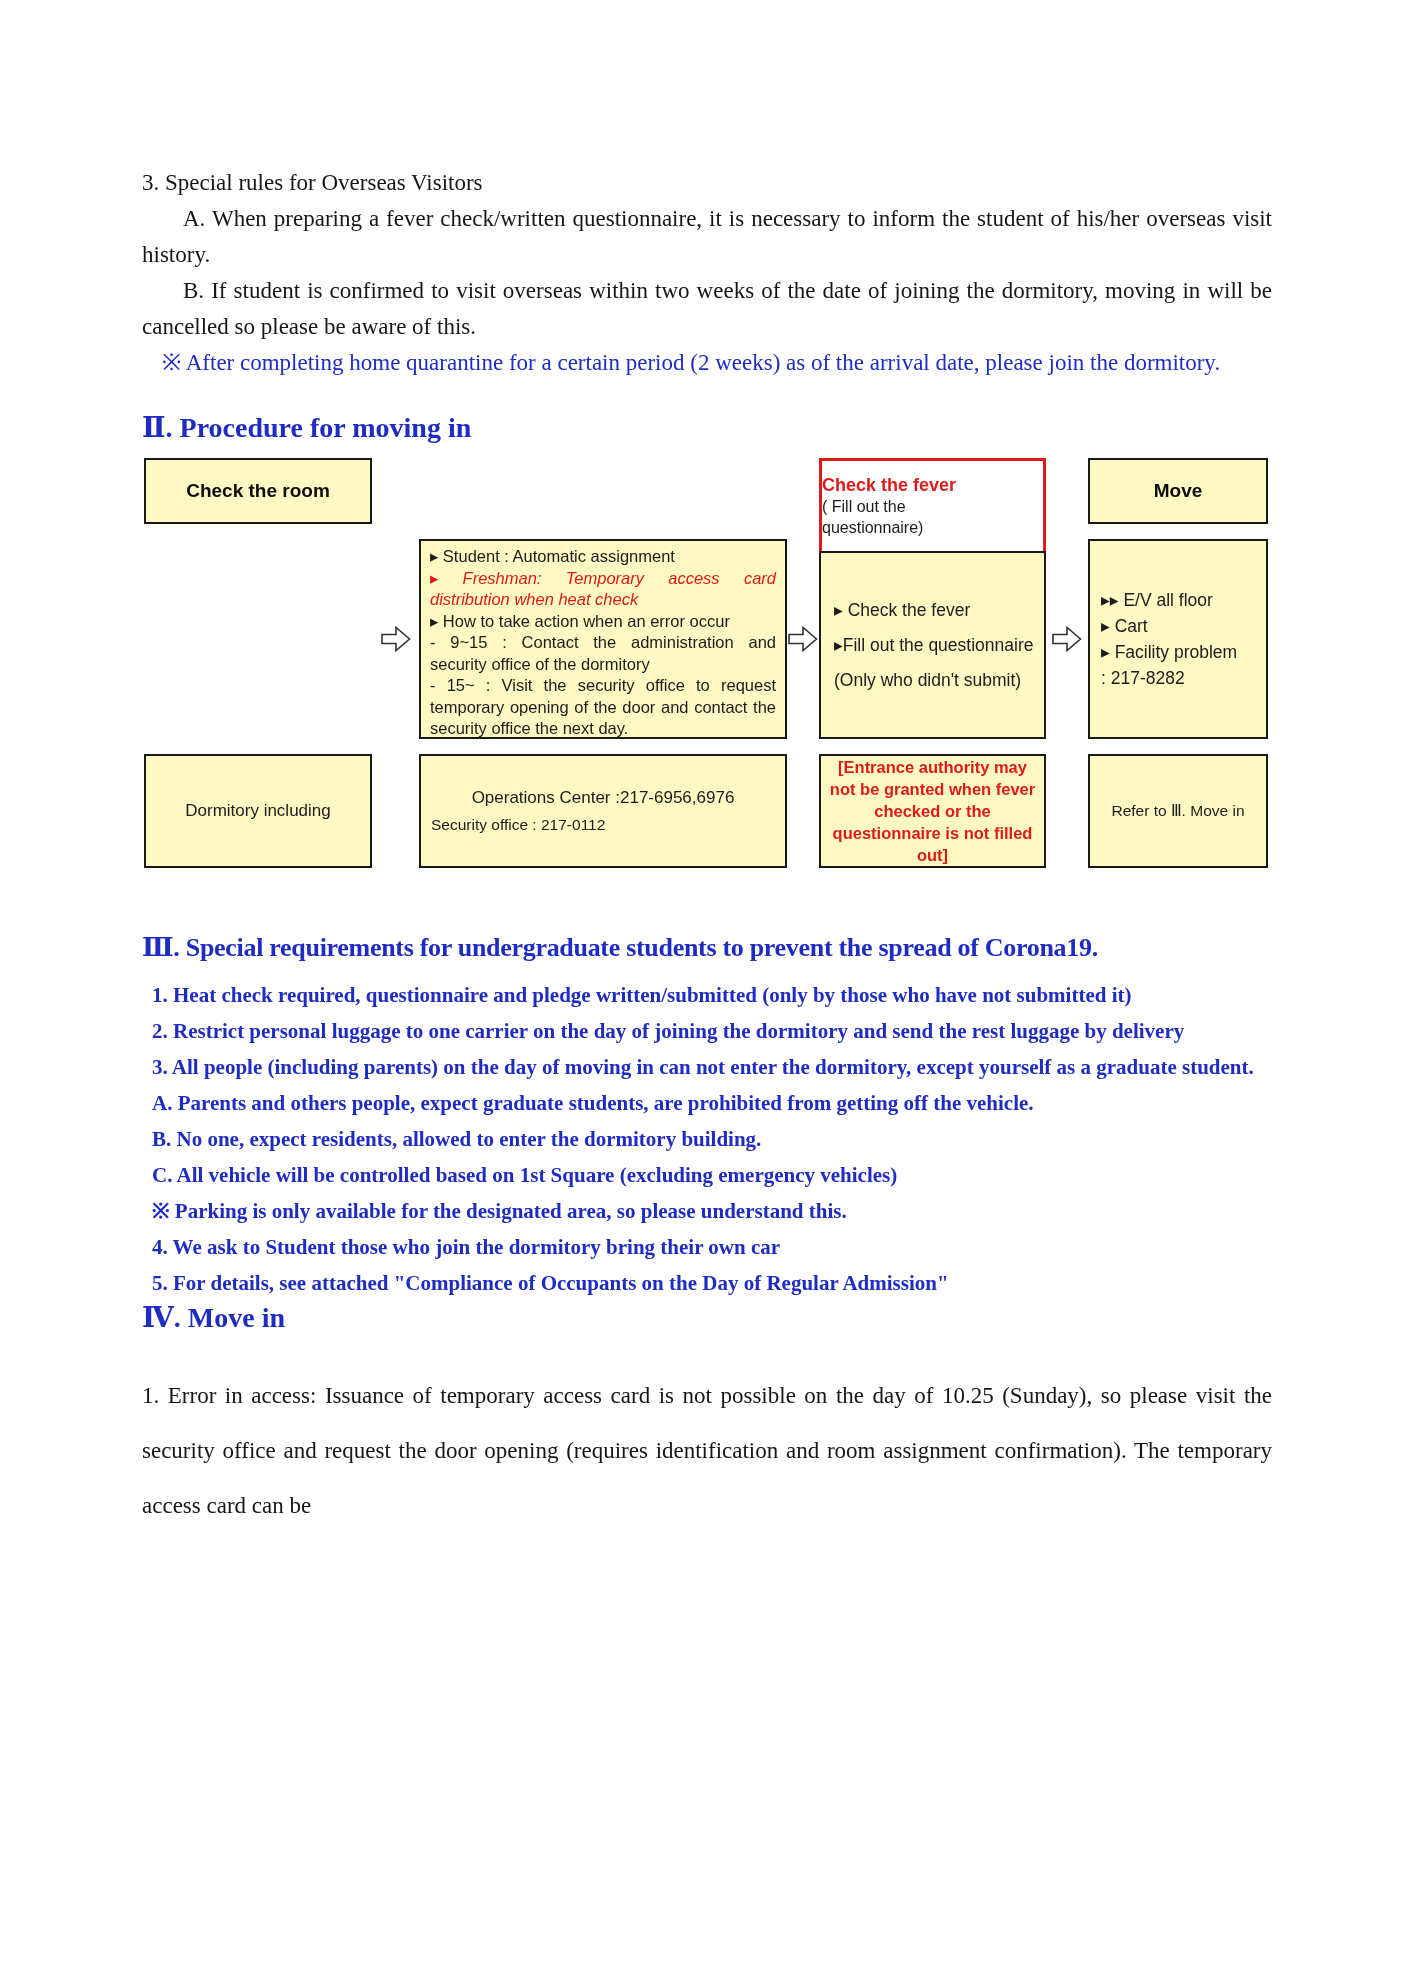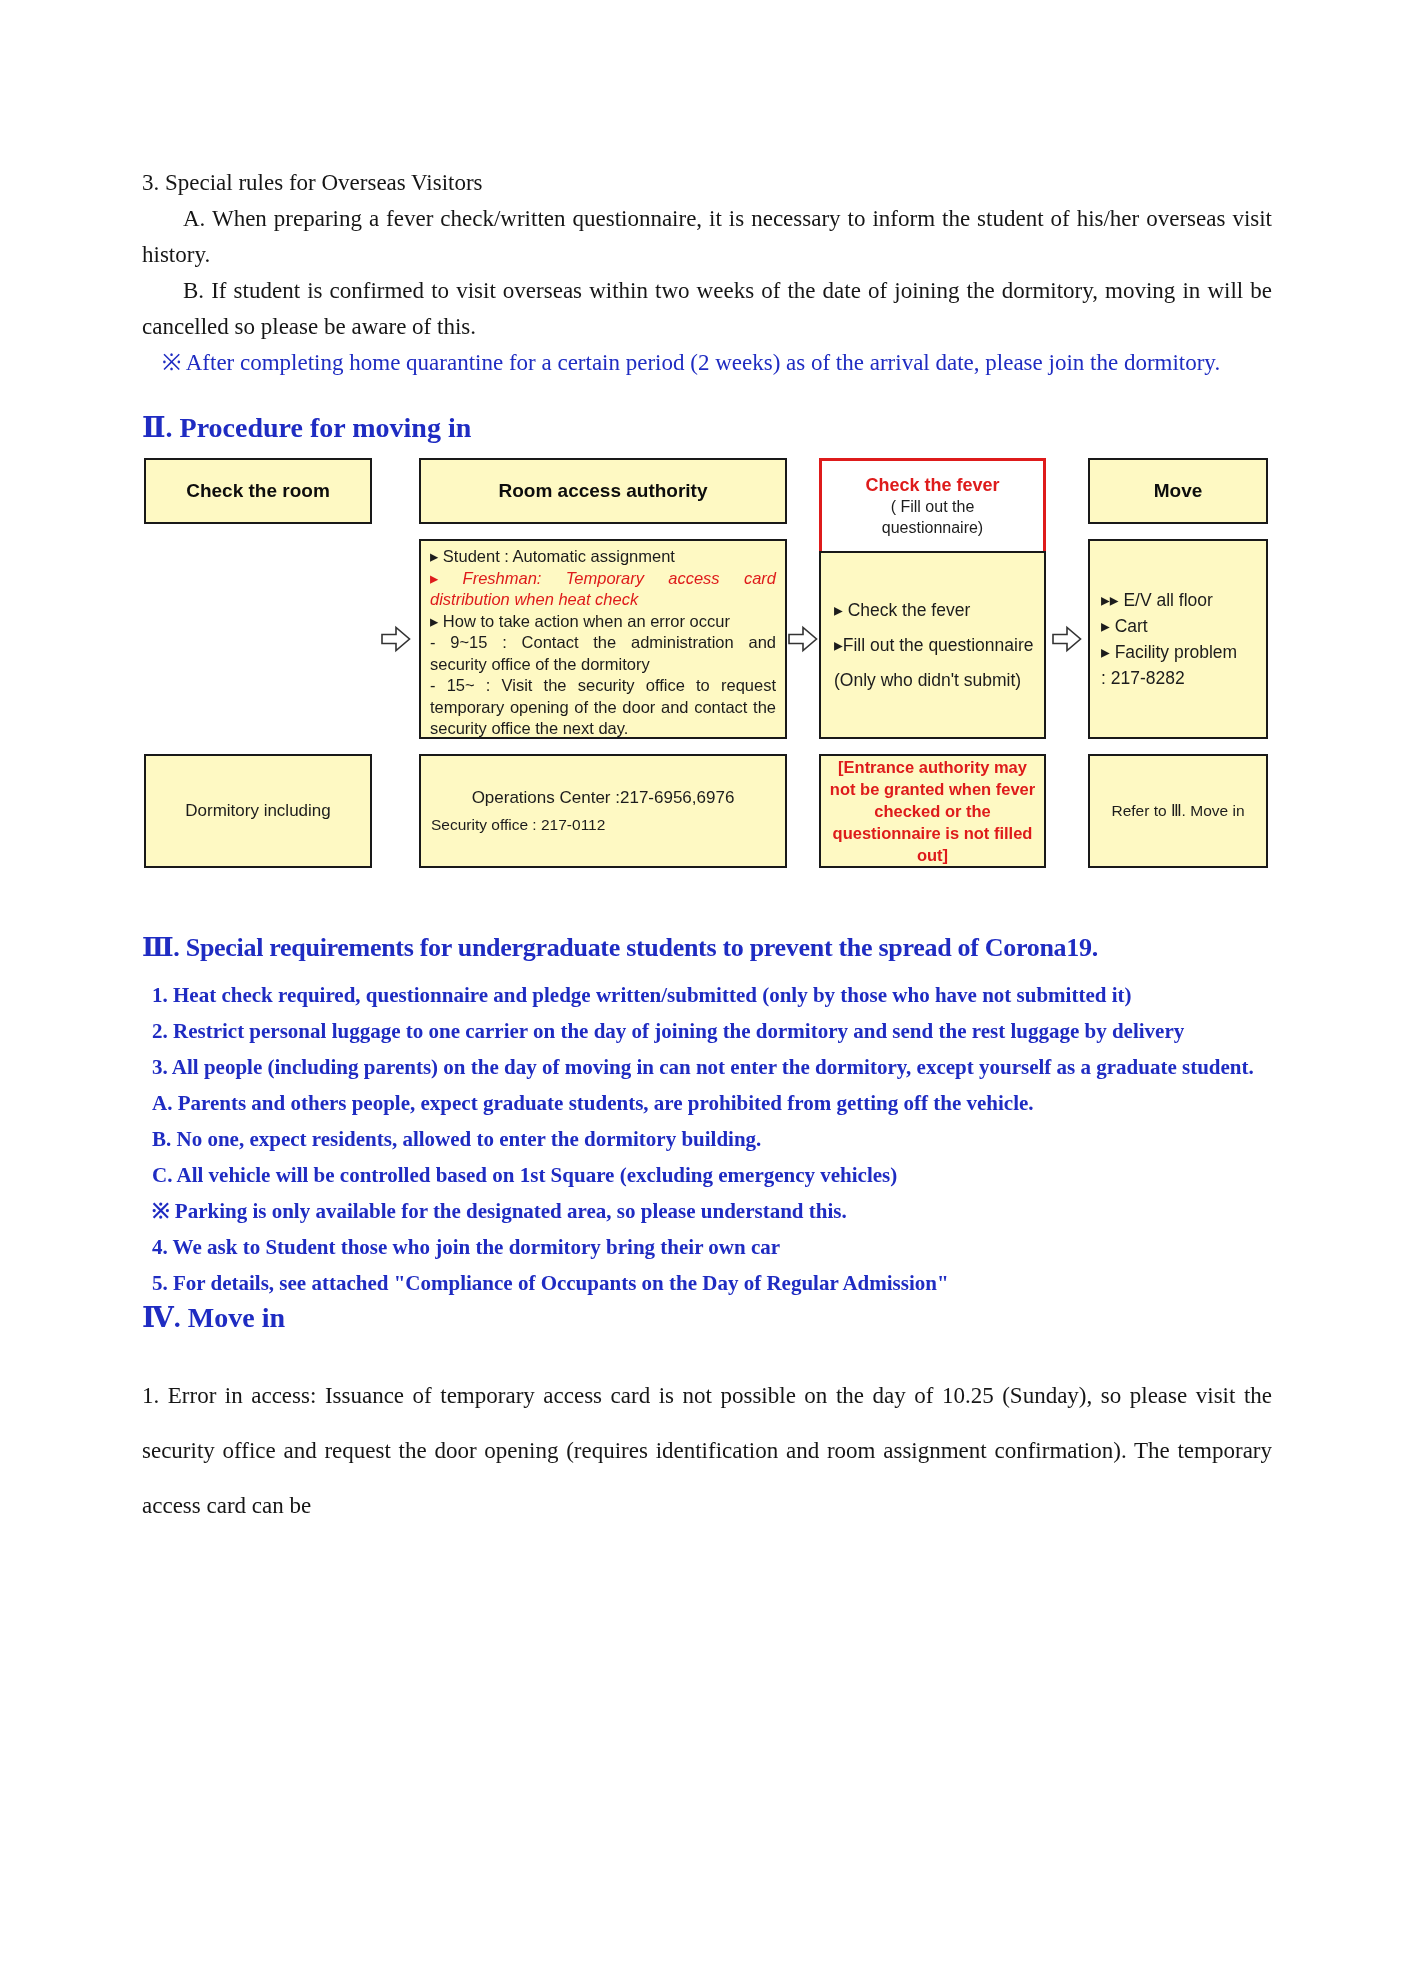--- a/index.html
+++ b/index.html
@@ -36,21 +36,21 @@
     row-gap:15px;
     font-family:"Liberation Sans","DejaVu Sans",sans-serif;
     color:#1c1c1c;
   }
   .r1{grid-row:1}.r2{grid-row:2}.r3{grid-row:3}
   .c1{grid-column:1}.a1{grid-column:2}.c2{grid-column:3}.a2{grid-column:4}.c3{grid-column:5}.a3{grid-column:6}.c4{grid-column:7}
   .fbox { border:2px solid #191919; background:#fef9c3; }
   .fhead { display:flex; align-items:center; justify-content:center; font-weight:bold; font-size:19px; color:#0d0d0d; }
   .fever-head {
     border:3px solid #de1b1b; height:96px; align-self:start;
-    display:flex; flex-direction:column; align-items:center; justify-content:center;
+    display:flex; flex-direction:column; align-items:flex-start; justify-content:center;
     line-height:21px; font-size:16px; text-align:center;
   }
   .fever-head .t1 { font-weight:bold; font-size:18px; color:#de1b1b; }
   .arrow-cell { display:flex; align-items:center; justify-content:center; }
   .main-c1 { display:flex; flex-direction:column; justify-content:center; padding:0 12px; font-size:17px; line-height:27px; text-align:justify; }
   .main-c2 { padding:5px 9px 0 9px; font-size:16.5px; line-height:21.5px; text-align:justify; }
   .main-c3 { display:flex; flex-direction:column; justify-content:center; padding-left:13px; font-size:17.5px; line-height:35px;margin-top:12px; }
   .main-c4 { display:flex; flex-direction:column; justify-content:center; padding-left:11px; font-size:17.5px; line-height:26px; }
   .foot-center { display:flex; align-items:center; justify-content:center; font-size:17px; }
   .foot-c2 { display:flex; flex-direction:column; justify-content:center; font-size:17px; }
@@ -87,21 +87,20 @@
     <p class="body-text para-indent">A. When preparing a fever check/written questionnaire, it is necessary to inform the student of his/her overseas visit history.</p>
     <p class="body-text para-indent">B. If student is confirmed to visit overseas within two weeks of the date of joining the dormitory, moving in will be cancelled so please be aware of this.</p>
     <p class="body-text blue note">※ After completing home quarantine for a certain period (2 weeks) as of the arrival date, please join the dormitory.</p>
   </div>
 
   <h2 class="sec-head sec2-head">Ⅱ. Procedure for moving in</h2>
 
   <div class="flow">
 
     <div class="fbox fhead r1 c1">Check the room</div>
-    <div class="fbox fhead r1 c2">Room access authority</div>
     <div class="fever-head r1 c3">
       <span class="t1">Check the fever</span>
       <span>( Fill out the</span>
       <span>questionnaire)</span>
     </div>
     <div class="fbox fhead r1 c4">Move</div>
 
     <div class="arrow-cell r2 a1">
       <svg width="30" height="28" viewBox="0 0 30 28">
           <path d="M1 9.5 H15 V2.5 L28.5 14 L15 25.5 V18.5 H1 Z" fill="#ffffff" stroke="#333333" stroke-width="1.6"></path>

